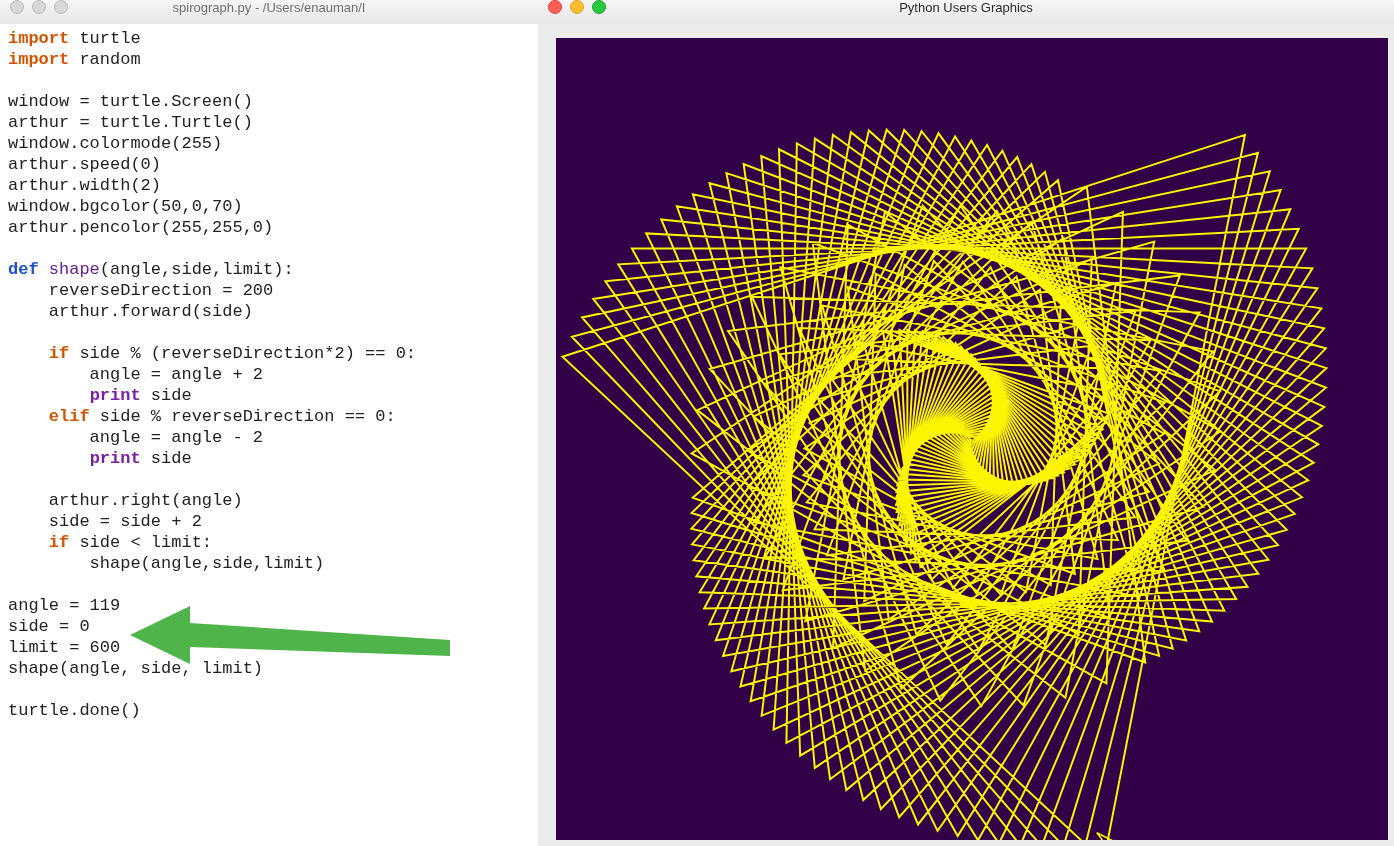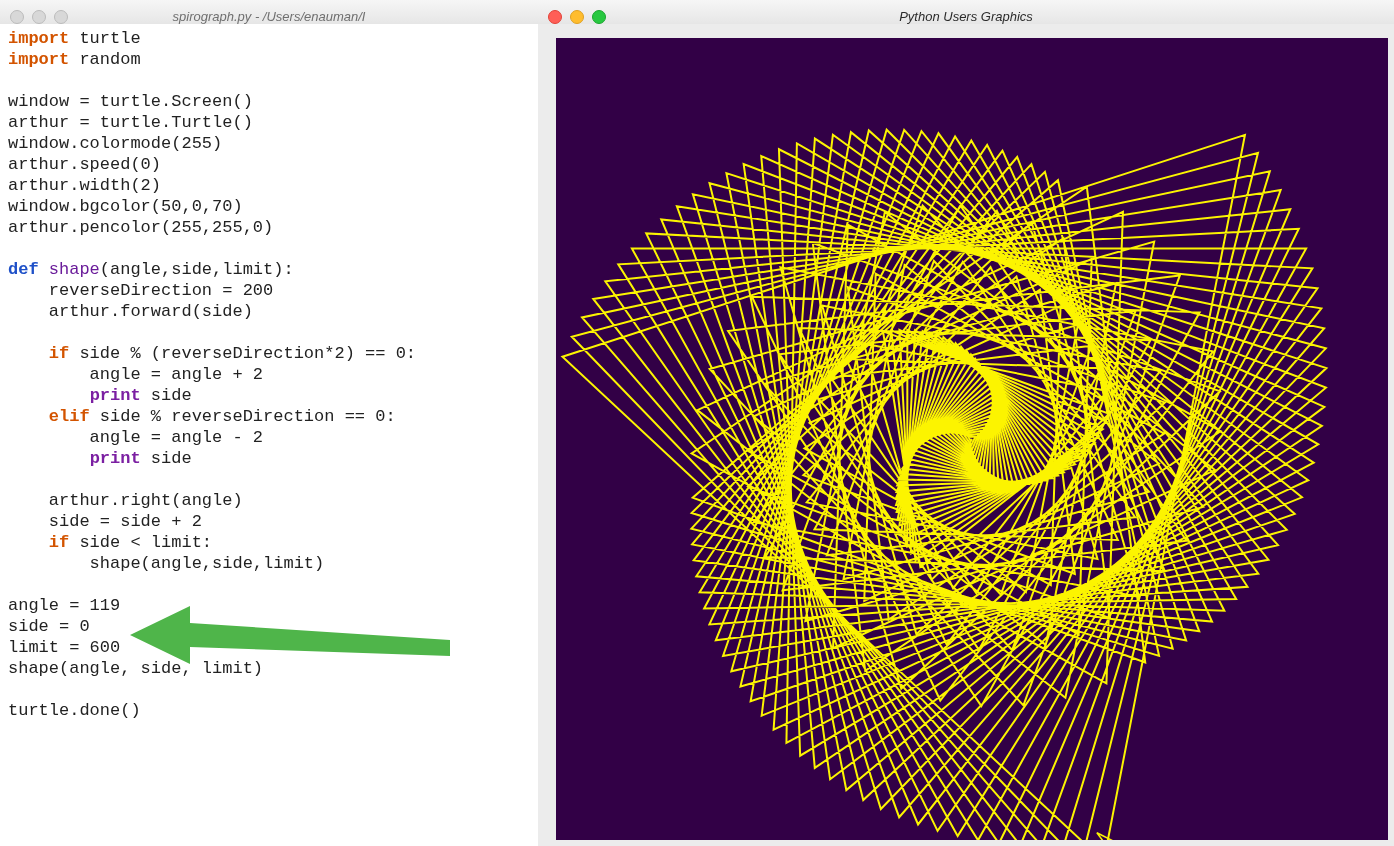--- a/index.html
+++ b/index.html
@@ -1,18 +1,18 @@
 <!DOCTYPE html>
 <html><head>
 <meta charset="utf-8">
 <style>
   html,body{margin:0;padding:0;height:100%;font-family:-apple-system,Helvetica,Arial,sans-serif;background:#eee;}
   .stage{position:relative;width:1394px;height:846px;background:#f0f0f0;overflow:hidden;}
   
-  .titlebar{position:absolute;top:0;height:24px;background:linear-gradient(#f6f6f6,#e6e6e6);border-bottom:1px solid #cfcfcf;display:flex;align-items:flex-end;font-size:13px;color:#6f6f6f;font-style:italic;}
+  .titlebar{position:absolute;top:0;height:24px;background:linear-gradient(#f6f6f6,#e6e6e6);border-bottom:1px solid #cfcfcf;display:flex;align-items:flex-start;font-size:13px;color:#6f6f6f;}
   .titlebar.left{left:0;width:538px;}
   .titlebar.right{left:538px;width:856px;}
   .traffic{display:flex;gap:8px;margin-left:10px;}
   .tl{width:12px;height:12px;border-radius:50%;}
   .tl.close{background:#ff5f57;border:1px solid #e24238;}
   .tl.min{background:#ffbd2e;border:1px solid #dfa123;}
   .tl.max{background:#28c840;border:1px solid #1ba62f;}
   .tl.grey{background:#d8d8d8;border:1px solid #bcbcbc;}
   .title-text{position:absolute;left:0;right:0;text-align:center;pointer-events:none;}
   

